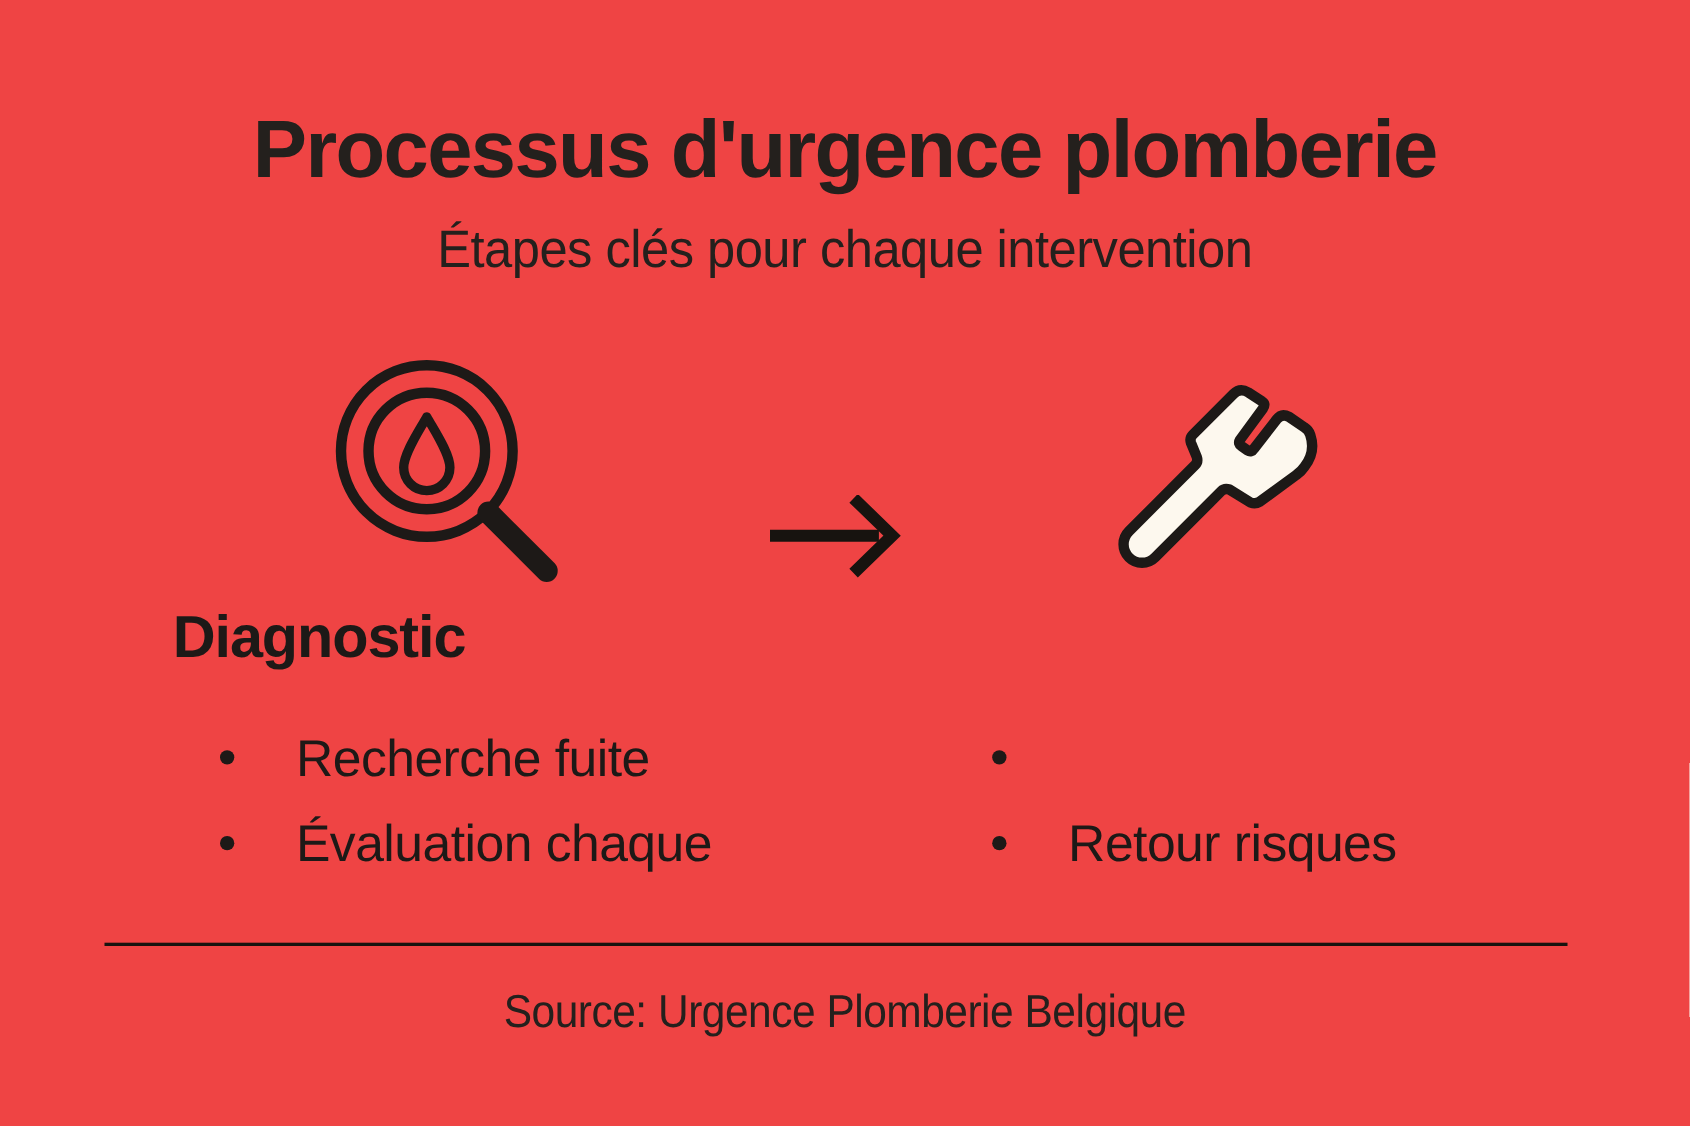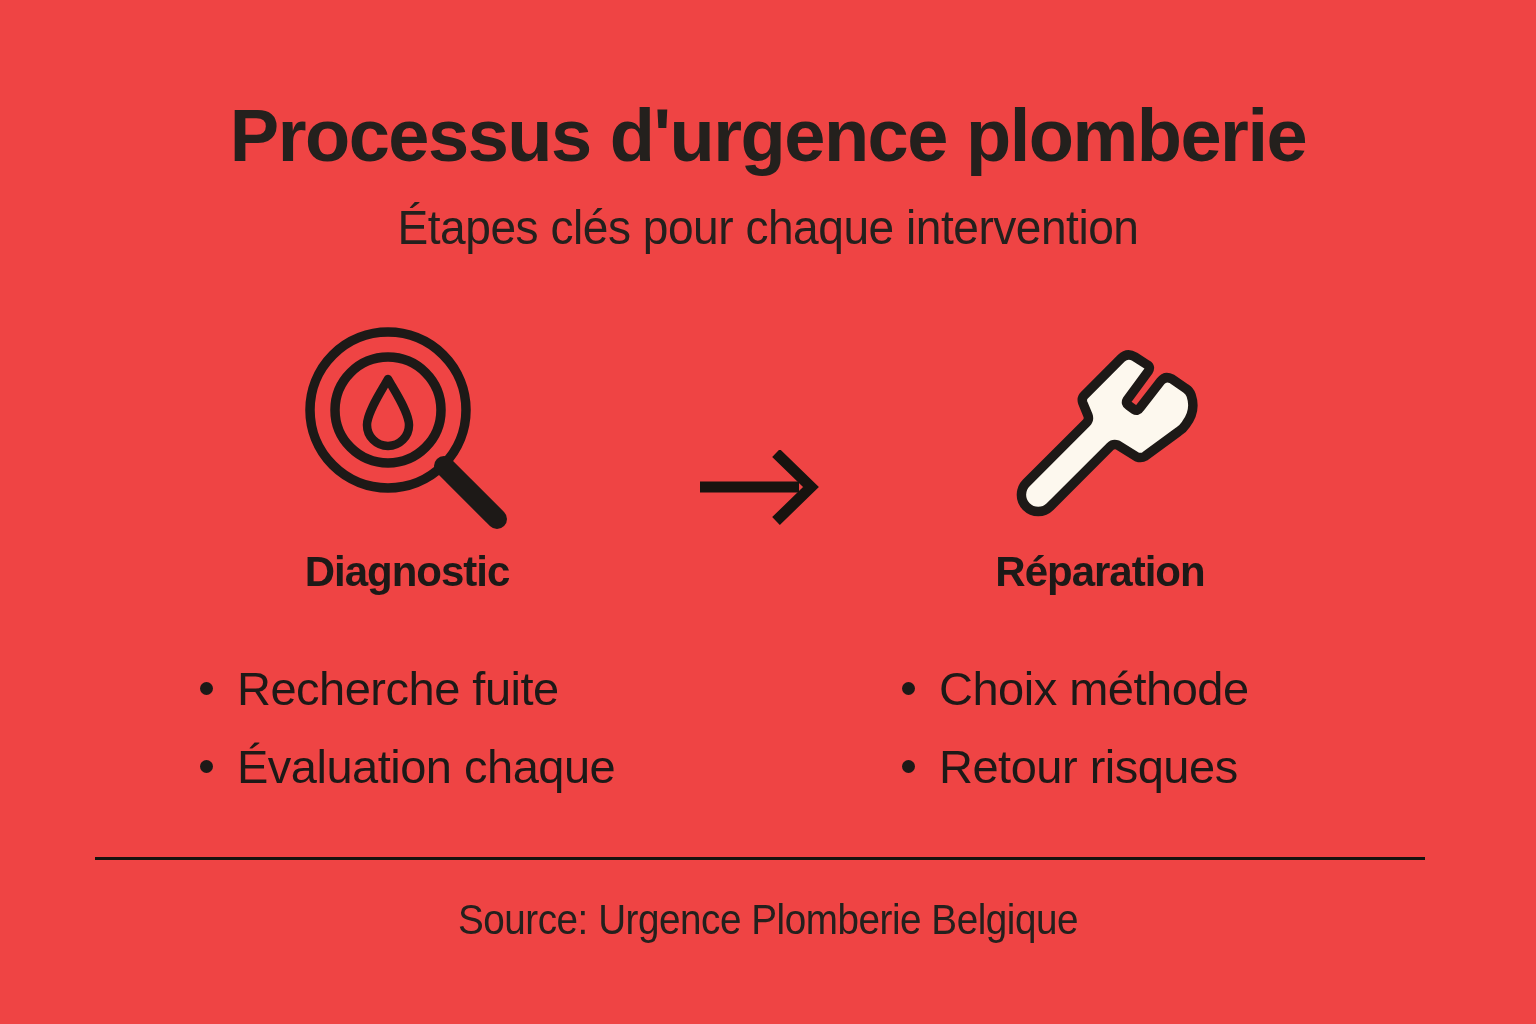--- a/index.html
+++ b/index.html
@@ -35,37 +35,37 @@
     letter-spacing: -0.5px;
     line-height: 1.25;
     transform: scaleX(0.96);
     color: #24201d;
   }
 
   .icon-box svg { display: block; }
 
   .step-label {
     width: 500px;
-    text-align: center;
-    font-size: 42px;
+    font-size: 54px;
     font-weight: 700;
     letter-spacing: -1px;
     line-height: 1.15;
     color: #1D1917;
   }
   .step-label.left  { left: 157px; top: 548px; }
   .step-label.right { left: 850px; top: 548px; }
 
   .bullets { display: flex; flex-direction: column; }
   .bullets.left  { left: 200px; top: 649px; }
   .bullets.right { left: 902px; top: 649px; }
   .bullet-row {
     height: 78px;
     display: flex;
     align-items: center;
+    gap: 32px;
   }
   .bullet-dot {
     width: 13px; height: 13px;
     border-radius: 50%;
     background: #1D1917;
     flex: 0 0 auto;
     margin-right: 24px;
   }
   .bullet-text {
     font-size: 47px;
@@ -129,37 +129,35 @@
                  Q 150 31 152 47 Q 153 52 152 57
                  L 146 96 Q 145 100 141 102
                  L 120 107 Q 116 109 116 113
                  L 116 194
                  A 16 16 0 0 1 84 194 Z" fill="#FDF8EE" stroke="#1D1917" stroke-width="9" stroke-linejoin="round"></path>
       </g>
     </svg>
   </div>
 
   <div class="abs step-label left">Diagnostic</div>
-  <div class="abs step-label right">Réparation</div>
 
   <div class="abs bullets left">
     <div class="bullet-row">
       <span class="bullet-dot"></span>
       <span class="bullet-text">Recherche fuite</span>
     </div>
     <div class="bullet-row">
       <span class="bullet-dot"></span>
       <span class="bullet-text">Évaluation chaque</span>
     </div>
   </div>
 
   <div class="abs bullets right">
     <div class="bullet-row">
       <span class="bullet-dot"></span>
-      <span class="bullet-text">Choix méthode</span>
     </div>
     <div class="bullet-row">
       <span class="bullet-dot"></span>
       <span class="bullet-text">Retour risques</span>
     </div>
   </div>
 
   <div class="abs divider"></div>
   <div class="abs source">Source: Urgence Plomberie Belgique</div>
 

